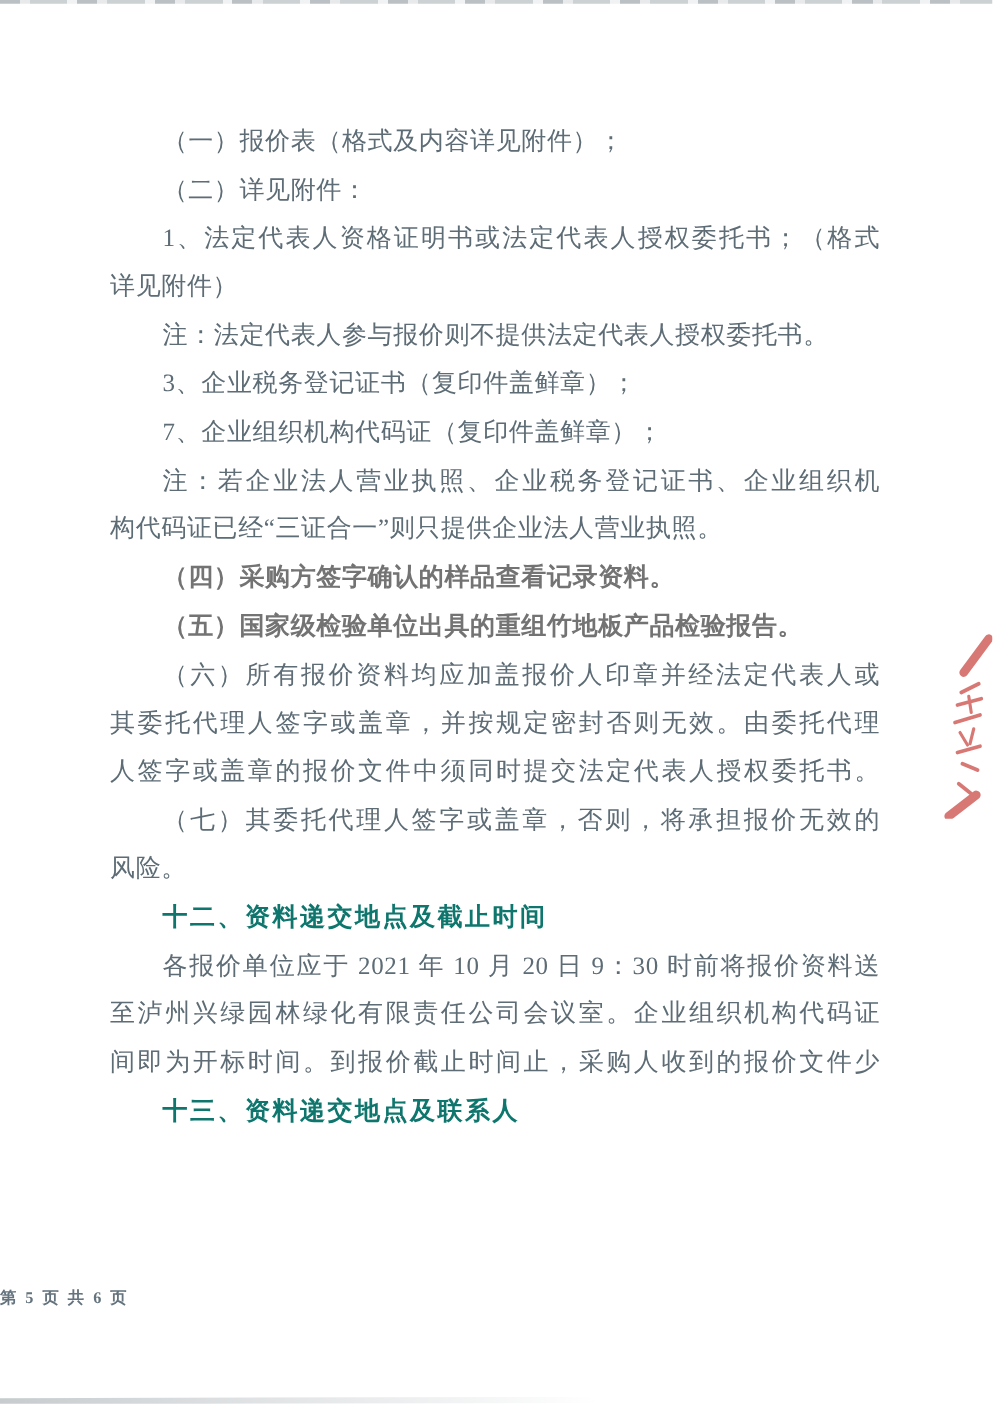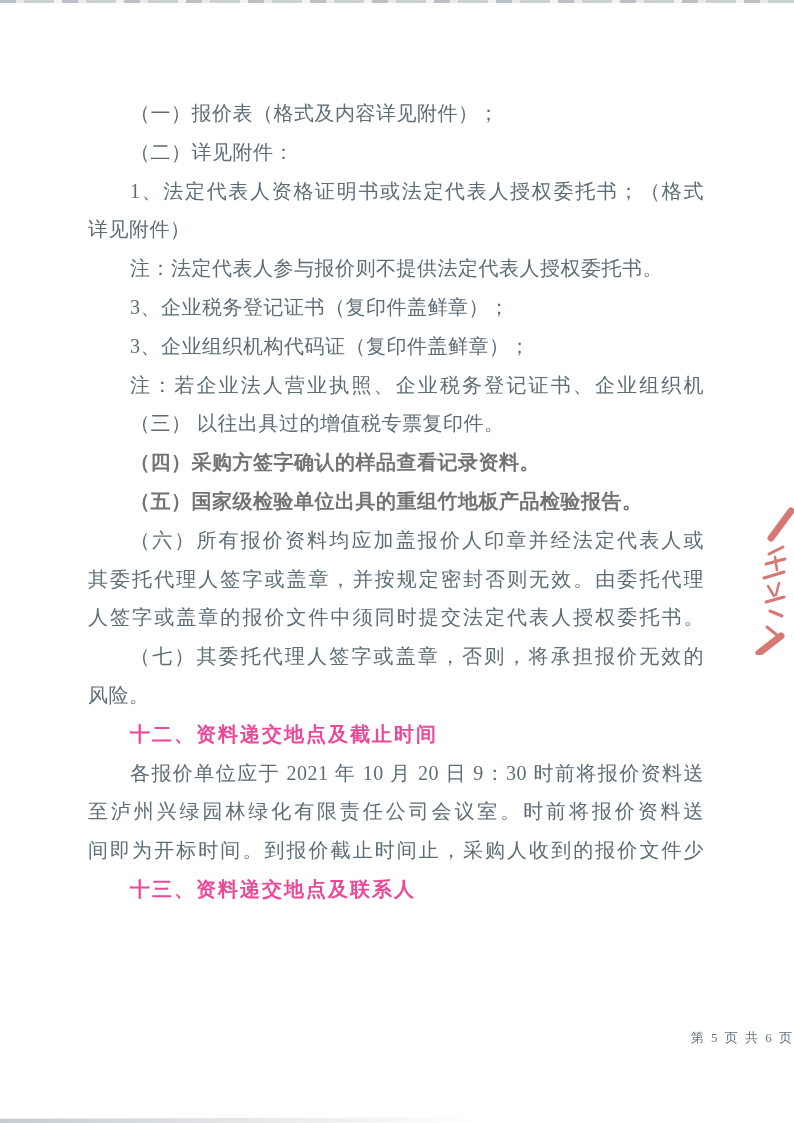--- a/index.html
+++ b/index.html
@@ -33,58 +33,59 @@
     height: 38.8px; line-height: 38.8px;
     font-size: 20px;
     letter-spacing: 0.5px;
     color: #5d6c75;
     white-space: pre;
     overflow: visible;
   }
   .ind { text-indent: 42px; }
   .fill { white-space: normal; text-align: justify; text-align-last: justify; }
   .red { color: #737373; font-weight: bold; }
-  .head { color: #ec4899; font-weight: bold; letter-spacing: 2px; }
+  .head { color: #0f766e; font-weight: bold; letter-spacing: 2px; }
   .footer {
     position: absolute; top: 1029px; left: 0; right: 0;
-    text-align: right;
+    text-align: left;
     font-size: 13px; letter-spacing: 2px;
     color: #64737d;
+    font-weight: bold;
   }
   .seal {
     position: absolute; top: 505px; right: 0;
     width: 40px; height: 150px;
     pointer-events: none;
   }
 </style>
 </head>
 <body>
 
 <div class="scan-top"></div>
 
 <main class="content">
   <p class="ln ind">（一）报价表（格式及内容详见附件）；</p>
   <p class="ln ind">（二）详见附件：</p>
   <p class="ln ind fill">1、法定代表人资格证明书或法定代表人授权委托书；（格式</p>
   <p class="ln">详见附件）</p>
   <p class="ln ind">注：法定代表人参与报价则不提供法定代表人授权委托书。</p>
   <p class="ln ind">3、企业税务登记证书（复印件盖鲜章）；</p>
-  <p class="ln ind">3、企业组织机构代码证（复印件盖鲜章）；</p>
+  <p class="ln ind">7、企业组织机构代码证（复印件盖鲜章）；</p>
   <p class="ln ind fill">注：若企业法人营业执照、企业税务登记证书、企业组织机</p>
-  <p class="ln ind">（三） 以往出具过的增值税专票复印件。</p>
+  <p class="ln">构代码证已经“三证合一”则只提供企业法人营业执照。</p>
   <p class="ln ind red">（四）采购方签字确认的样品查看记录资料。</p>
   <p class="ln ind red">（五）国家级检验单位出具的重组竹地板产品检验报告。</p>
   <p class="ln ind fill">（六）所有报价资料均应加盖报价人印章并经法定代表人或</p>
   <p class="ln fill">其委托代理人签字或盖章，并按规定密封否则无效。由委托代理</p>
   <p class="ln fill">人签字或盖章的报价文件中须同时提交法定代表人授权委托书。</p>
   <p class="ln ind fill">（七）其委托代理人签字或盖章，否则，将承担报价无效的</p>
   <p class="ln">风险。</p>
   <p class="ln ind head">十二、资料递交地点及截止时间</p>
   <p class="ln ind fill">各报价单位应于 2021 年 10 月 20 日 9：30 时前将报价资料送</p>
-  <p class="ln fill">至泸州兴绿园林绿化有限责任公司会议室。时前将报价资料送</p>
+  <p class="ln fill">至泸州兴绿园林绿化有限责任公司会议室。企业组织机构代码证</p>
   <p class="ln fill">间即为开标时间。到报价截止时间止，采购人收到的报价文件少</p>
   <p class="ln ind head">十三、资料递交地点及联系人</p>
 </main>
 
 <div class="footer">第 5 页 共 6 页</div>
 
 <svg class="seal" viewBox="0 0 40 150" xmlns="http://www.w3.org/2000/svg">
   <g stroke="#d05b56" fill="none" stroke-linecap="round" opacity="0.82">
     <path d="M17 33 L37 6" stroke-width="7"></path>
     <path d="M15 49 l14 -7" stroke-width="3"></path>

